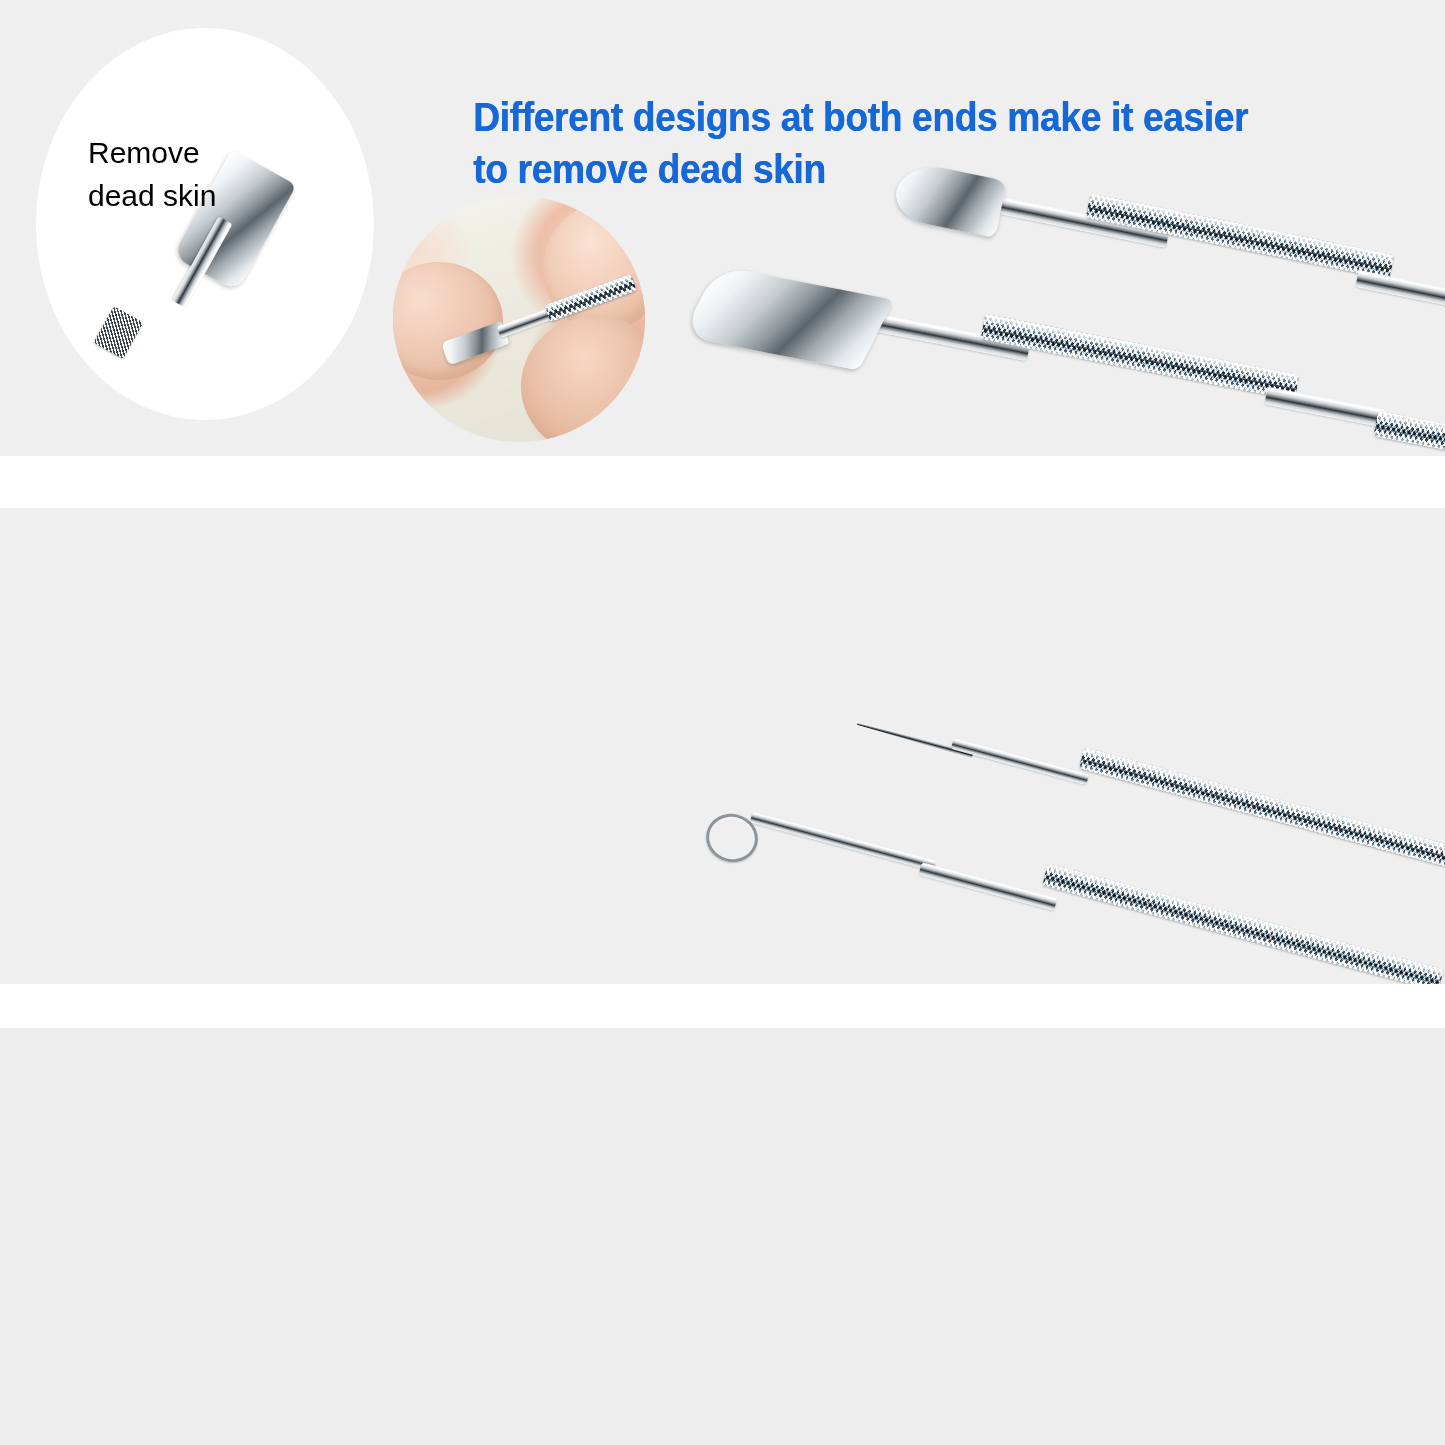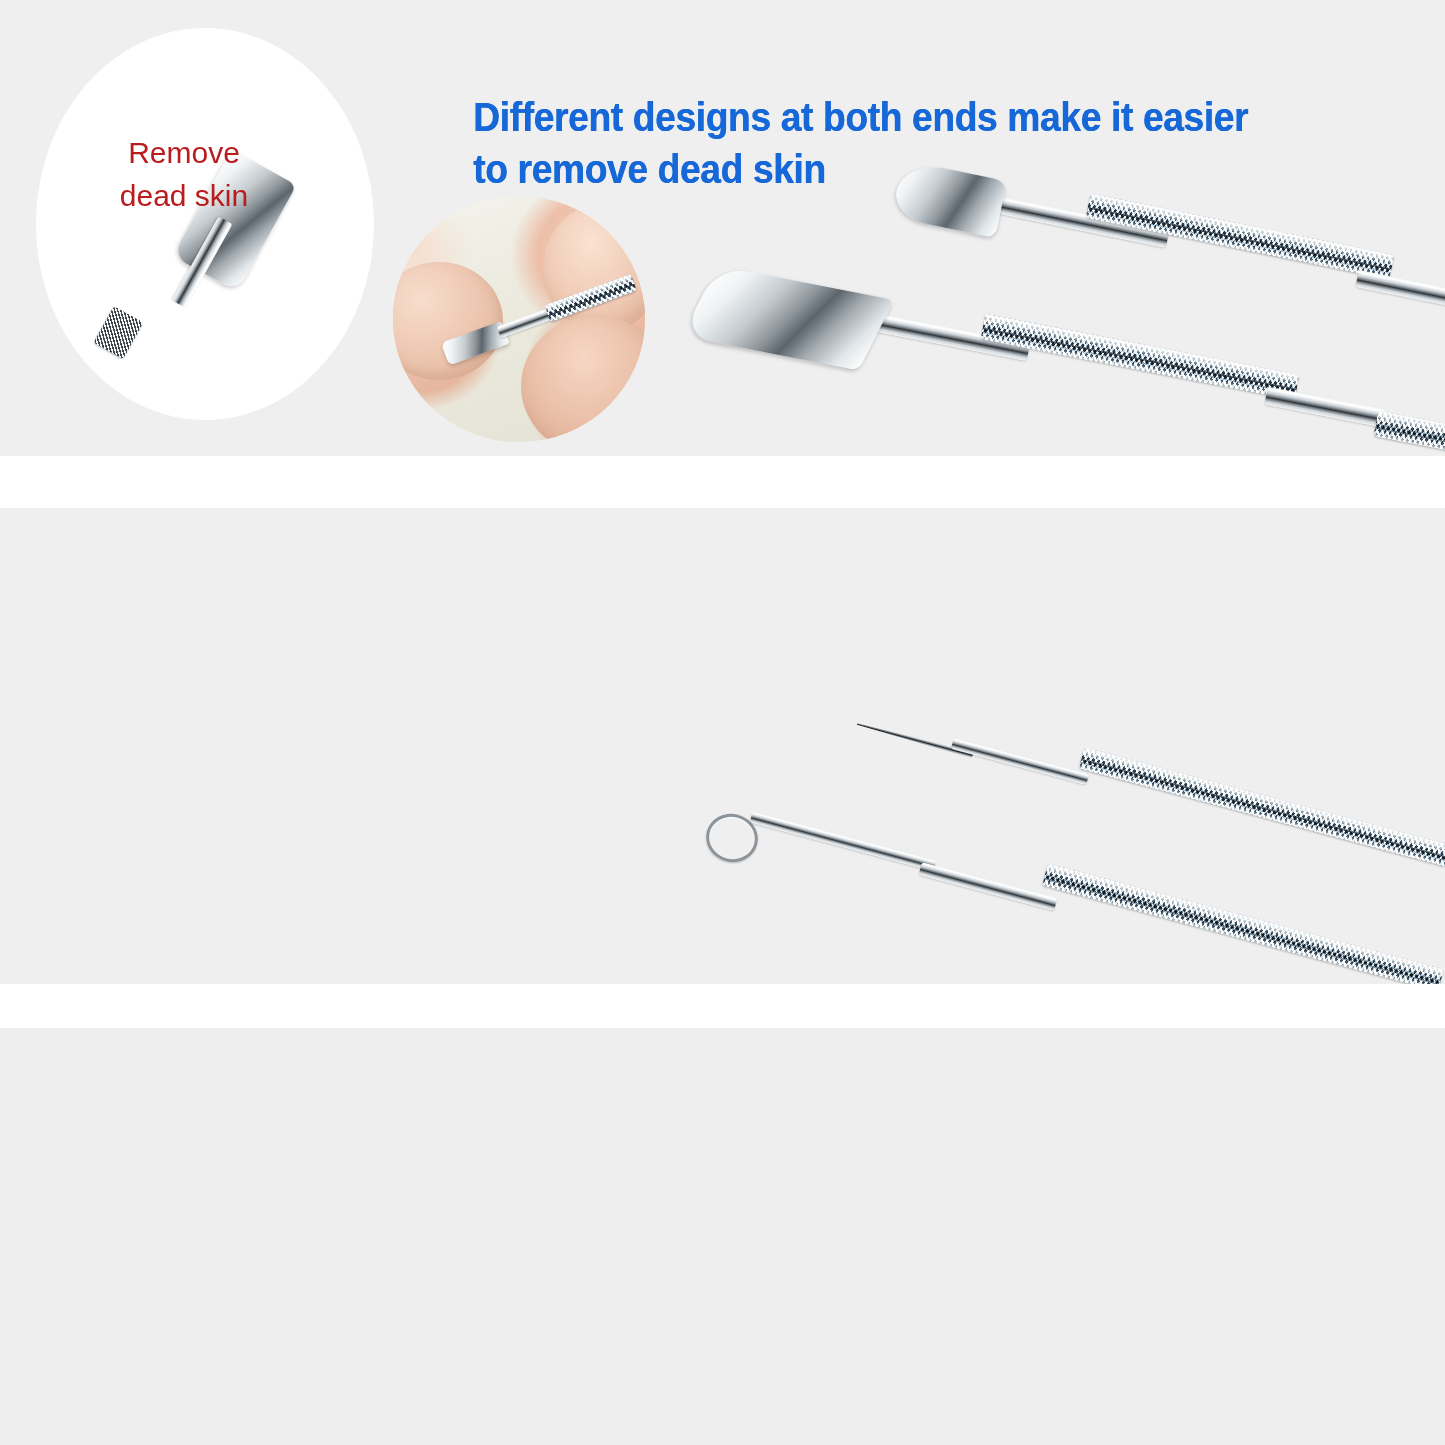--- a/index.html
+++ b/index.html
@@ -33,22 +33,22 @@
   #heading-1{left:473px;top:58px;width:960px;font-size:40px;}
 
   
   .callout{
     position:absolute;border-radius:50%;background:#ffffff;overflow:hidden;
     box-shadow:0 0 0 0 rgba(0,0,0,0);
   }
   #callout-1{left:36px;top:28px;width:338px;height:392px;border-radius:50%;}
 
   .callout-label{
-    position:absolute;color:#b91c1c;font-size:30px;line-height:1.42;
-    text-align:center;white-space:pre-line;font-weight:normal;
+    position:absolute;color:#000000;font-size:30px;line-height:1.42;
+    white-space:pre-line;font-weight:normal;
   }
   #callout-label-1{left:52px;top:104px;width:192px;}
 
   
   .photo{position:absolute;border-radius:50%;overflow:hidden;}
   #photo-1{left:393px;top:196px;width:252px;height:246px;}
 
   
   .skin-bg{position:absolute;inset:0;}
   #photo-1 .skin-bg{

